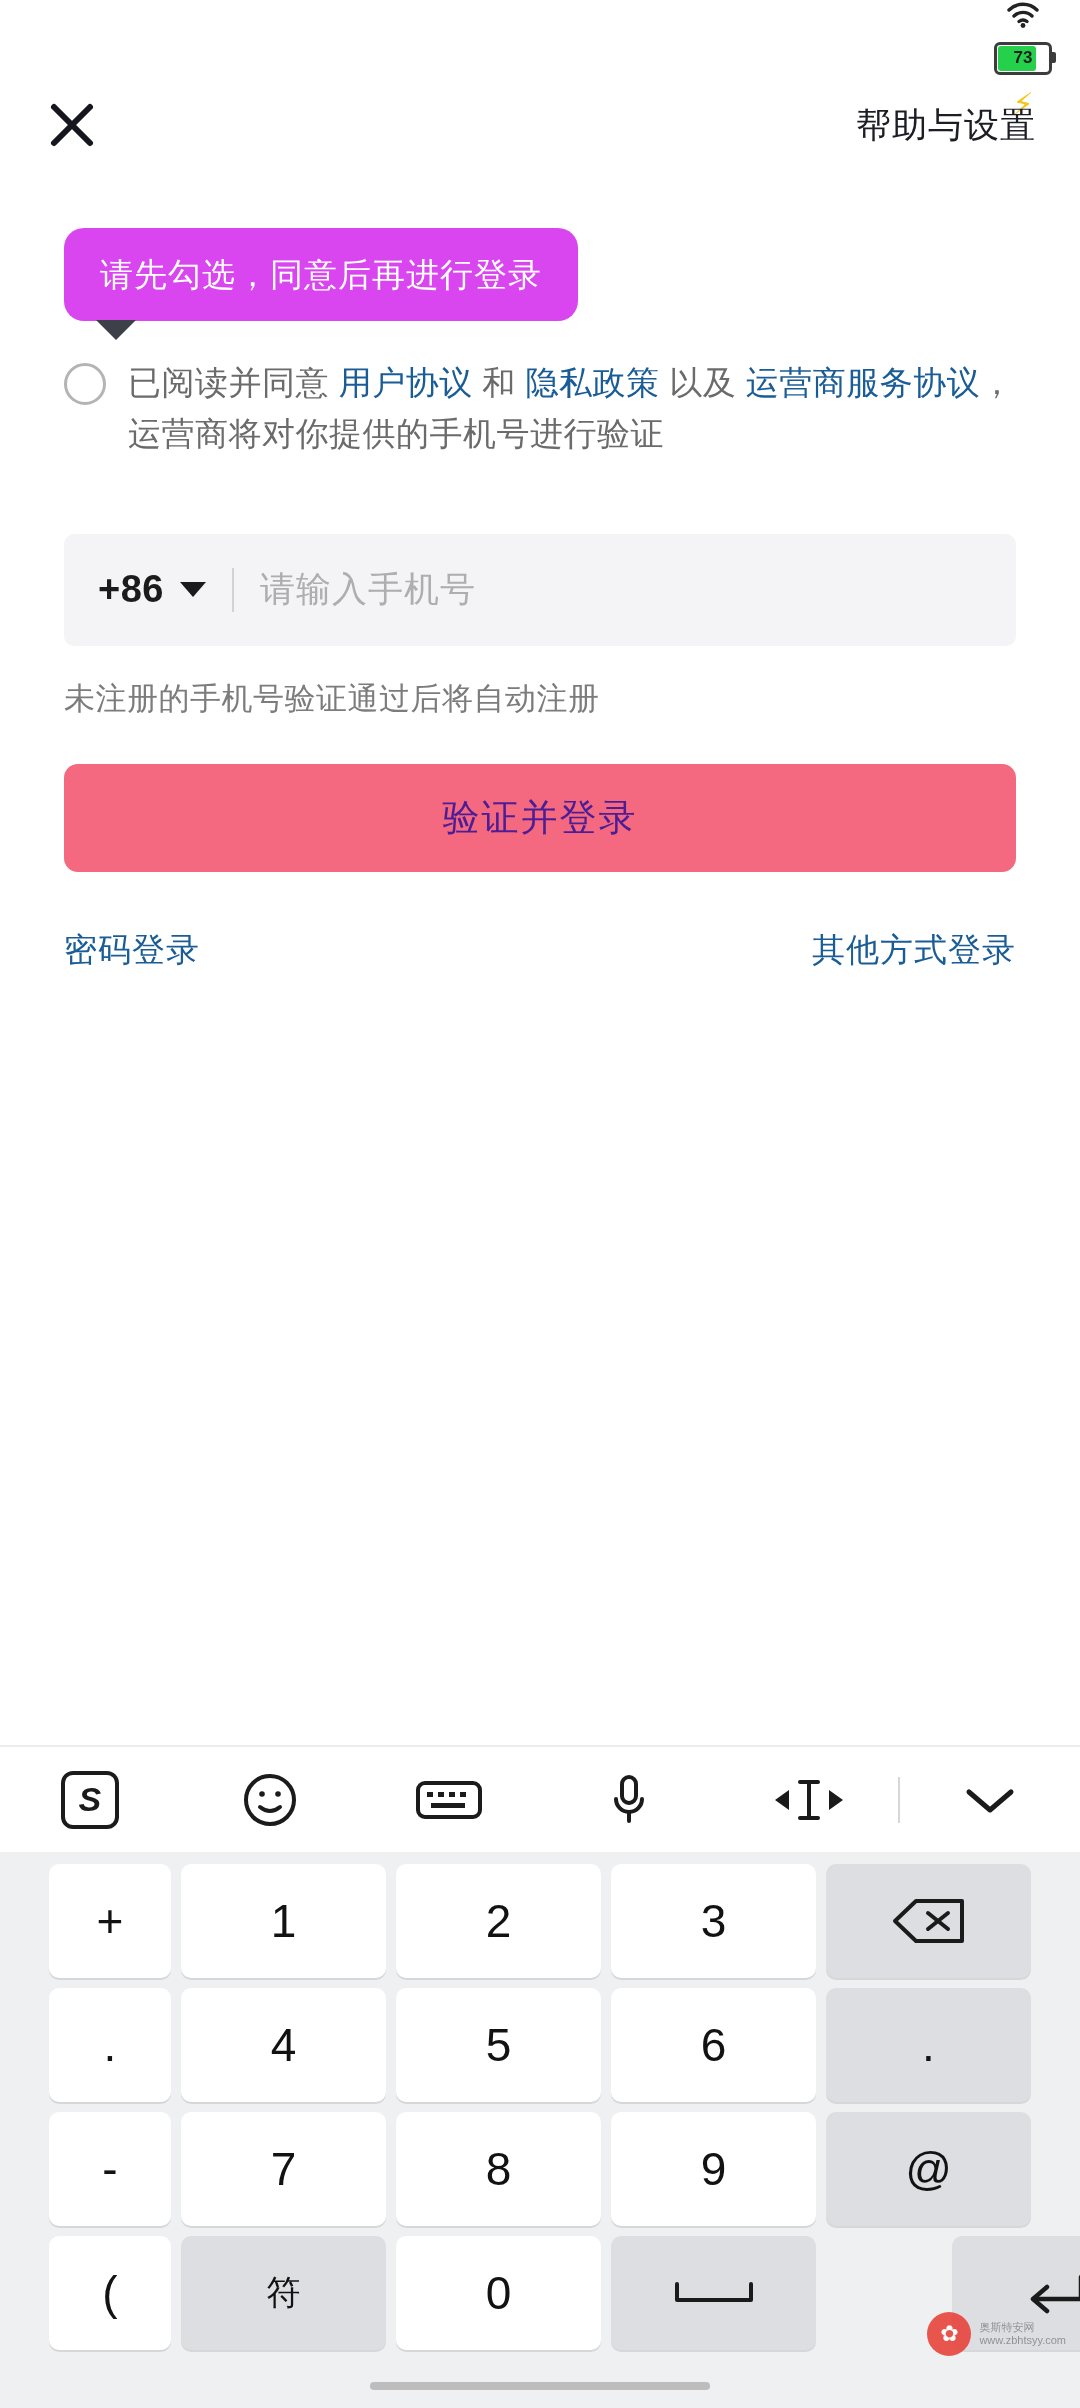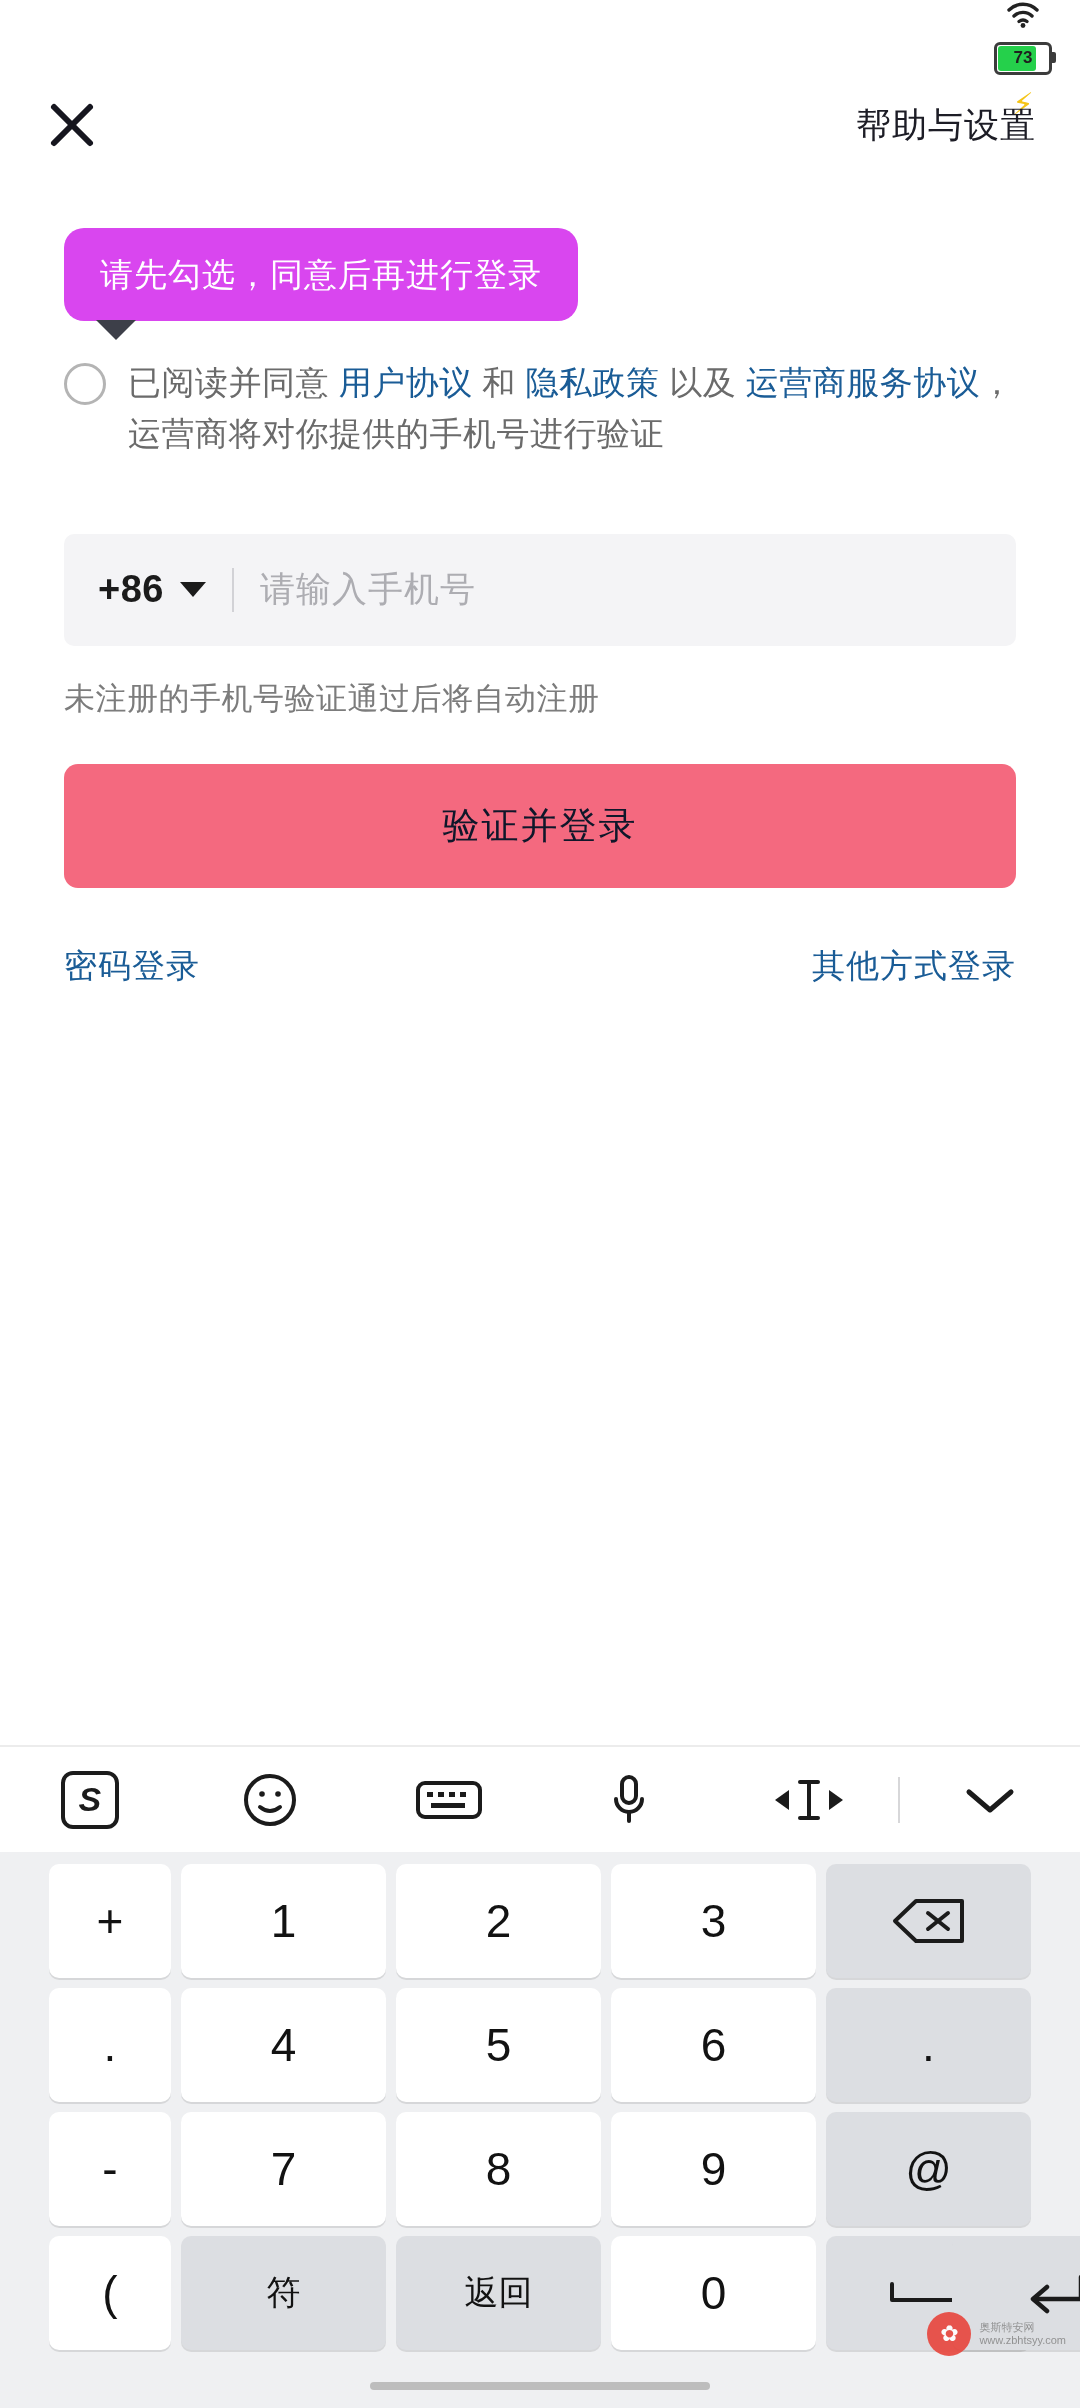--- a/index.html
+++ b/index.html
@@ -95,23 +95,23 @@
   }
   .cc{font-size:38px;color:#1b1b1b;font-weight:bold;letter-spacing:0.5px;}
   .caret{margin-left:16px;width:0;height:0;border-left:13px solid transparent;
          border-right:13px solid transparent;border-top:15px solid #1b1b1b;}
   .divider{width:2px;height:44px;background:#d2d2d6;margin:0 26px;}
   .phone-ph{font-size:35px;color:#adadb2;letter-spacing:1px;}
 
   .hint{margin-top:32px;font-size:31px;color:#7c7c7c;letter-spacing:0.5px;}
 
   .login-btn{
-    margin-top:44px;height:124px;background:#f4697f;border-radius:14px;
+    margin-top:44px;height:108px;background:#f4697f;border-radius:14px;
     display:flex;align-items:center;justify-content:center;
-    color:#0f172a;font-size:37px;letter-spacing:2px;
+    color:#4c1d95;font-size:37px;letter-spacing:2px;
   }
 
   .links{display:flex;align-items:center;margin-top:56px;}
   .links a{color:#1a5c96;font-size:33px;text-decoration:none;letter-spacing:1px;}
   .links a.right{margin-left:auto;}
 
   
   .kb{
     position:absolute;left:0;right:0;bottom:0;
     background:#eff0f2;
@@ -288,21 +288,20 @@
     <div class="key fn">.</div>
 
     <div class="key">-</div>
     <div class="key">7</div>
     <div class="key">8</div>
     <div class="key">9</div>
     <div class="key fn">@</div>
 
     <div class="key">(</div>
     <div class="key fn sm">符</div>
-    <div class="key fn sm">返回</div>
     <div class="key">0</div>
     <div class="key fn">
       <svg width="86" height="34" viewBox="0 0 86 34" aria-hidden="true">
         <path d="M6 8 L6 24 L80 24 L80 8" fill="none" stroke="#1b1b1b" stroke-width="4" stroke-linecap="round" stroke-linejoin="round"></path>
       </svg>
     </div>
   </div>
   <div class="kb-grid" style="grid-template-columns:122px;position:absolute;right:6px;bottom:58px;padding:0;">
     <div class="key fn" style="width:205px;height:114px;">
       <svg width="68" height="48" viewBox="0 0 68 48" aria-hidden="true">

